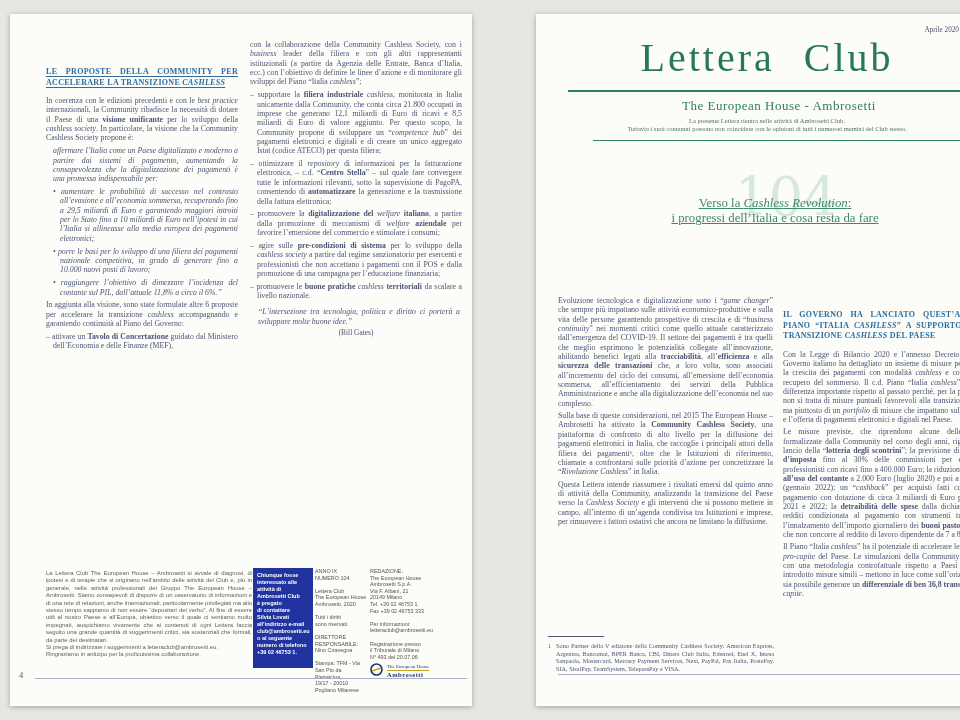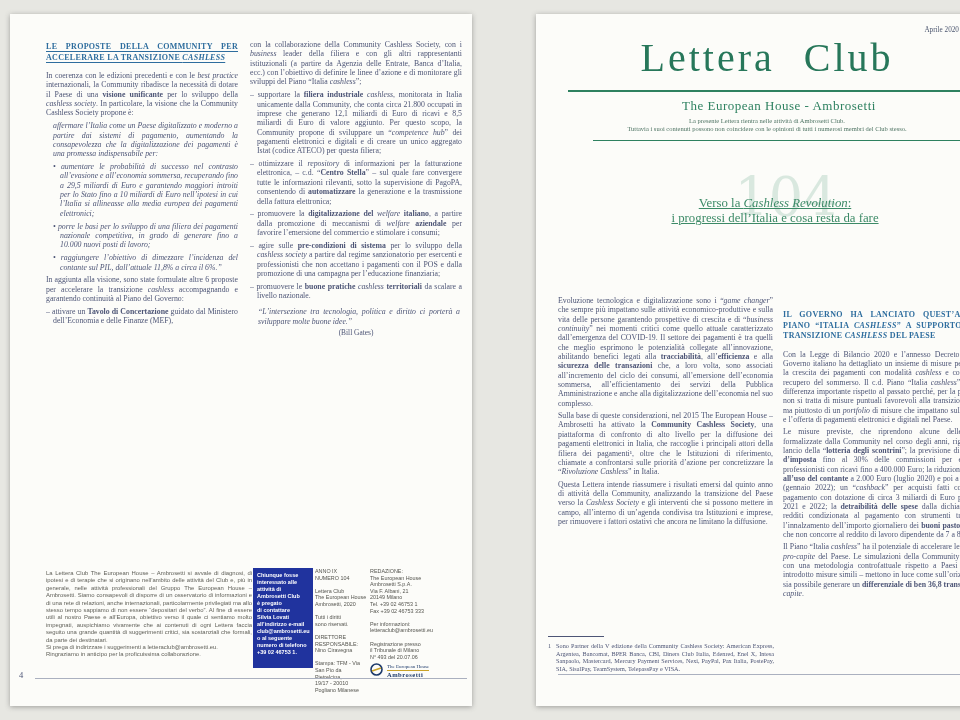--- a/index.html
+++ b/index.html
@@ -71,21 +71,21 @@
             font-size:6.2px;line-height:7.7px;color:#4d5576;text-align:justify;}
   .footnote-num{flex:0 0 auto;}
 </style>
 </head>
 <body>
 
 <div class="canvas">
 
   <div class="page page-left">
 
-    <div class="col" style="left:36px;top:28px;width:192px;">
+    <div class="col" style="left:36px;top:53px;width:192px;">
       <h3 class="sec-heading underlined">LE PROPOSTE DELLA COMMUNITY PER ACCELERARE LA TRANSIZIONE <i>CASHLESS</i></h3>
       <p>In coerenza con le edizioni precedenti e con le <i>best practice</i> internazionali, la Community ribadisce la necessità di dotare il Paese di una <b>visione unificante</b> per lo sviluppo della <i>cashless society</i>. In particolare, la visione che la Community Cashless Society propone è:</p>
       <p class="iblock"><i>affermare l’Italia come un Paese digitalizzato e moderno a partire dai sistemi di pagamento, aumentando la consapevolezza che la digitalizzazione dei pagamenti è una promessa indispensabile per:</i></p>
       <p class="bullet">• aumentare le probabilità di successo nel contrasto all’evasione e all’economia sommersa, recuperando fino a 29,5 miliardi di Euro e garantendo maggiori introiti per lo Stato fino a 10 miliardi di Euro nell’ipotesi in cui l’Italia si allineasse alla media europea dei pagamenti elettronici;</p>
       <p class="bullet">• porre le basi per lo sviluppo di una filiera dei pagamenti nazionale competitiva, in grado di generare fino a 10.000 nuovi posti di lavoro;</p>
       <p class="bullet">• raggiungere l’obiettivo di dimezzare l’incidenza del contante sul PIL, dall’attuale 11,8% a circa il 6%.”</p>
       <p>In aggiunta alla visione, sono state formulate altre 6 proposte per accelerare la transizione <i>cashless</i> accompagnando e garantendo continuità al Piano del Governo:</p>
       <p class="hang">– attivare un <b>Tavolo di Concertazione</b> guidato dal Ministero dell’Economia e delle Finanze (MEF),</p>
     </div>
 

